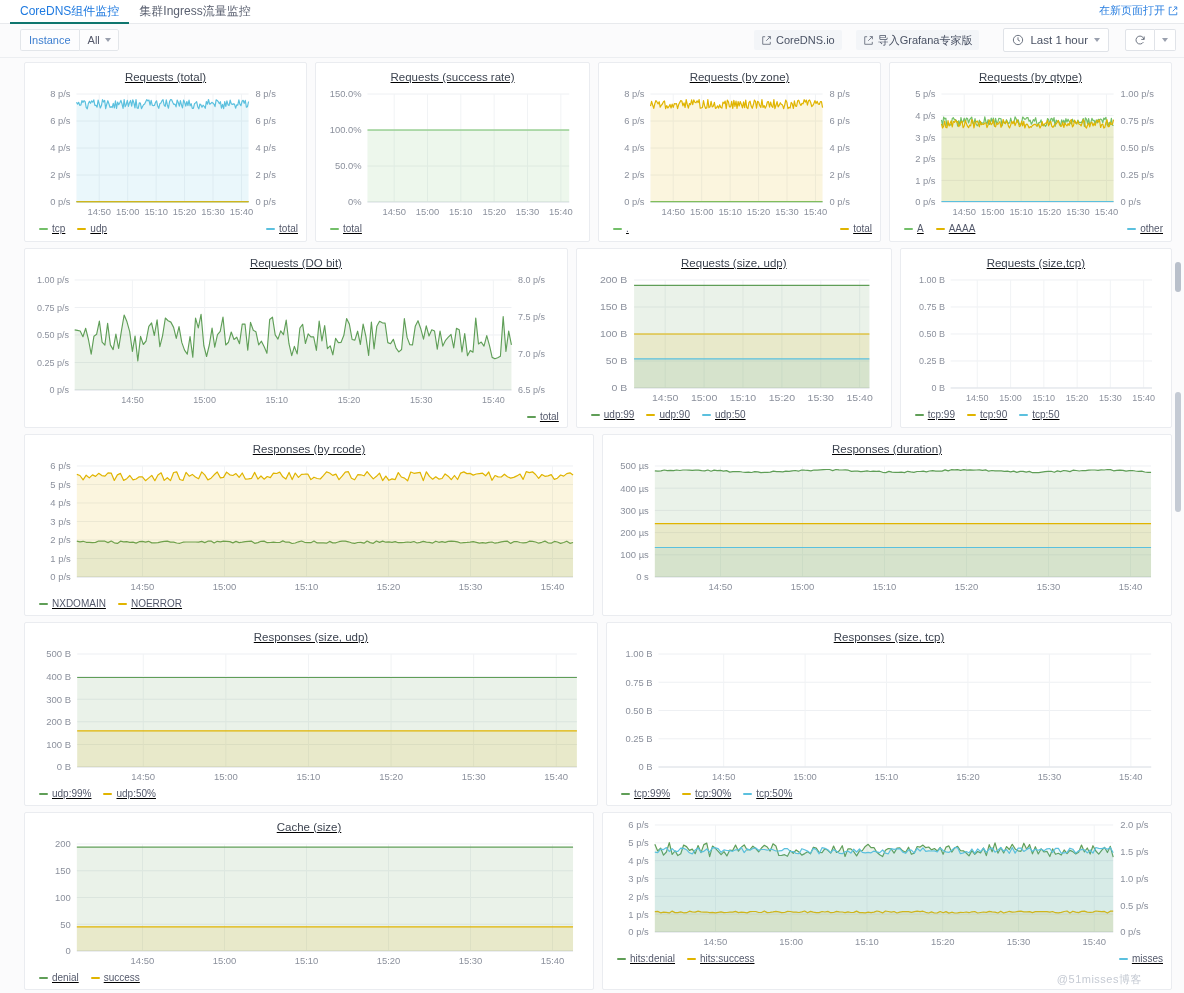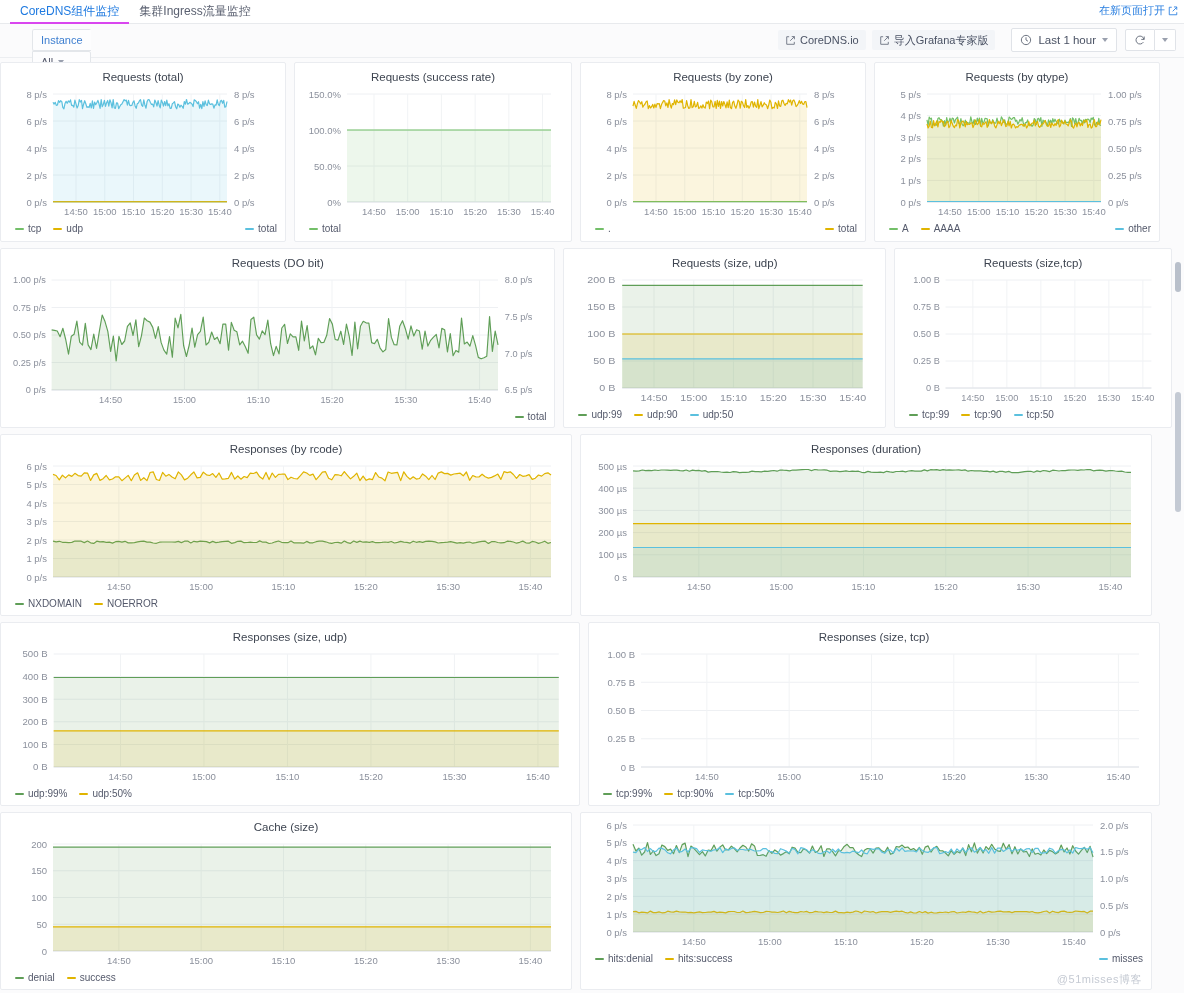--- a/index.html
+++ b/index.html
@@ -15,54 +15,54 @@
   
   .topbar {
     position: relative; height: 24px; background: #ffffff;
     border-bottom: 1px solid #e8eaed;
   }
   .tabs { position: absolute; left: 10px; top: 0; display: flex; height: 24px; }
   .tab {
     font-size: 12px; color: #5a6070; padding: 3px 10px 4px 10px;
     cursor: pointer; white-space: nowrap; line-height: 16px;
   }
-  .tab.active { color: #1f7ae0; border-bottom: 2px solid #d946ef; }
+  .tab.active { color: #1f7ae0; border-bottom: 2px solid #0f766e; }
   .open-new {
     position: absolute; right: 6px; top: 3px; font-size: 11px;
     color: #2a7fe0; display: flex; align-items: center; gap: 3px; cursor: pointer;
   }
   .open-new svg { width: 10px; height: 10px; }
 
   
   .controlbar {
     position: relative; height: 34px; background: #fbfbfc;
     border-bottom: 1px solid #eceef1;
   }
   .var-group {
-    position: absolute; left: 32px; top: 5px; display: flex;
-    border-radius: 2px; overflow: hidden; flex-direction: column;
+    position: absolute; left: 20px; top: 5px; display: flex;
+    border-radius: 2px; overflow: hidden;
   }
   .var-label {
     font-size: 11px; color: #3e7fd0; background: #fdfdfe;
     border: 1px solid #e3e6ea; border-right: none;
     padding: 3px 8px; border-radius: 2px 0 0 2px; line-height: 14px;
   }
   .var-value {
     font-size: 11px; color: #55596b; background: #fdfdfe;
     border: 1px solid #e3e6ea; padding: 3px 7px 3px 8px;
     border-radius: 0 2px 2px 0; line-height: 14px;
     display: flex; align-items: center; gap: 5px; cursor: pointer;
   }
   .caret { display:inline-block; width:0;height:0;
     border-left:3px solid transparent;border-right:3px solid transparent;
     border-top:4px solid #9aa0ae; }
 
   .right-tools {
     position: absolute; right: 8px; top: 4px; display: flex;
-    align-items: center; gap: 6px;
+    align-items: center; gap: 14px;
   }
   .link-btn {
     font-size: 11px; color: #4a5264; display: flex; align-items: center;
     gap: 4px; padding: 3px 7px; cursor: pointer; border-radius: 2px;
     background: #f3f5f8; line-height: 14px; white-space: nowrap;
   }
   .link-btn svg { width: 11px; height: 11px; flex: none; }
   .time-picker {
     display: flex; align-items: center; gap: 6px; font-size: 11.5px;
     color: #4a5264; border: 1px solid #e0e3e8; background: #fff;
@@ -75,21 +75,21 @@
   }
   .refresh-caret {
     border: 1px solid #e0e3e8; border-left: none; background: #fff;
     border-radius: 0 2px 2px 0; padding: 4px 7px; cursor: pointer;
     display:flex;align-items:center;
   }
   .refresh-btn svg, .time-picker svg { width: 12px; height: 12px; }
 
   
   .board { position: absolute; left: 0; top: 58px; right: 0; bottom: 0;
-           padding: 4px 12px 0 0; overflow: hidden; }
+           padding: 4px 12px 0 24px; overflow: hidden; text-decoration: underline; }
   .row { display: flex; gap: 8px; margin-bottom: 6px; }
   .panel {
     background: #ffffff; border: 1px solid #eaecf0; border-radius: 2px;
     position: relative; padding: 4px 6px 2px 6px;
   }
   .panel-title {
     text-align: center; font-size: 11.5px; color: #3d4450;
     padding: 3px 0 2px 0; font-weight: 400; line-height: 14px;
   }
   .plot-wrap { position: relative; width: 100%; }

